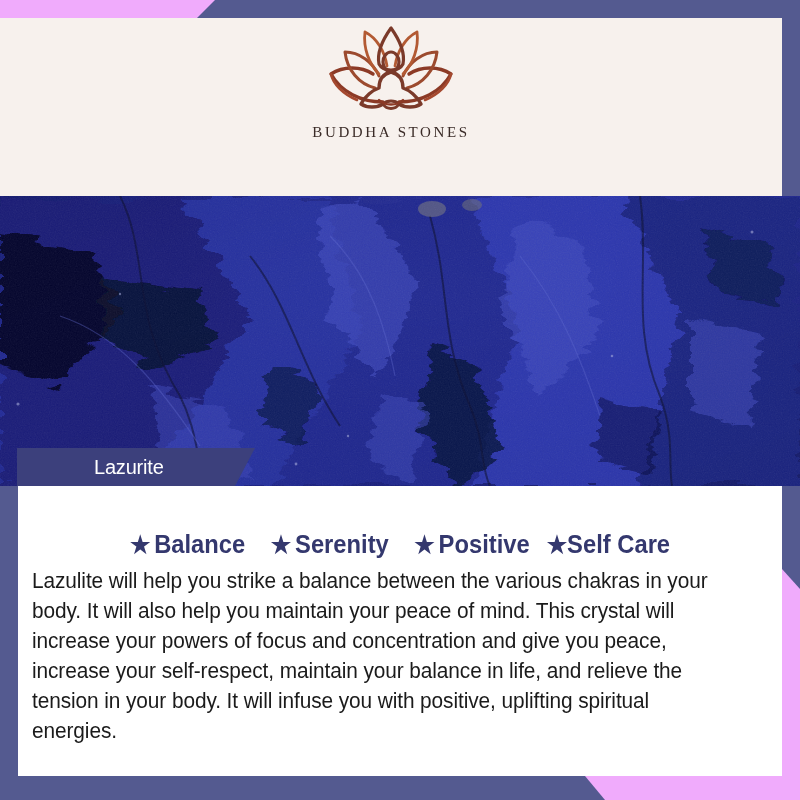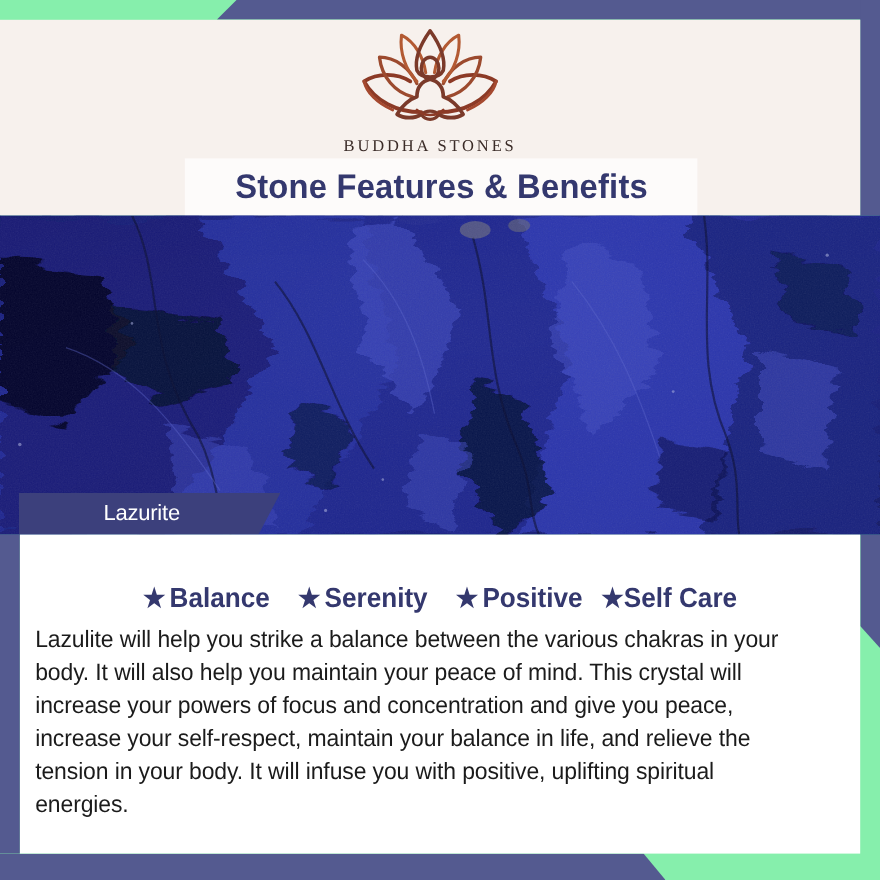--- a/index.html
+++ b/index.html
@@ -8,21 +8,21 @@
     background: #ffffff;
   }
   body {
     font-family: "Liberation Sans", sans-serif;
   }
   #canvas {
     position: relative;
     width: 800px;
     height: 800px;
     overflow: hidden;
-    background: #86efac;
+    background: #f0abfc;
   }
 
   
   .top-band {
     position: absolute;
     left: 0; top: 0;
     width: 800px; height: 18px;
     background: #545a90;
     clip-path: polygon(215px 0, 800px 0, 800px 18px, 197px 18px);
   }
@@ -218,23 +218,20 @@
           <path d="M74 50 C82 52 86 58 86 66 C92 68 100 74 104 82 C98 86 88 86 82 82" stroke="#7b3a2a" stroke-width="3.4"></path>
 
           <path d="M66 82 C70 88 78 88 82 82 C78 78 70 78 66 82 Z" stroke="#7b3a2a" stroke-width="3"></path>
           <path d="M62 78 C68 84 80 84 86 78" stroke="#8c3a26" stroke-width="2.4"></path>
         </g>
       </svg>
     </span>
     <span class="logo-word">BUDDHA STONES</span>
   </div>
 
-  <div class="title-banner">
-    <span class="title-text">Stone Features &amp; Benefits</span>
-  </div>
 
   <div class="stone">
     <svg width="800" height="290" viewBox="0 0 800 290" preserveAspectRatio="none">
       <defs>
         <linearGradient id="gBase" x1="0" y1="0" x2="1" y2="1">
           <stop offset="0%" stop-color="#141a6e"></stop>
           <stop offset="35%" stop-color="#262ea0"></stop>
           <stop offset="70%" stop-color="#1b2183"></stop>
           <stop offset="100%" stop-color="#141a66"></stop>
         </linearGradient>

